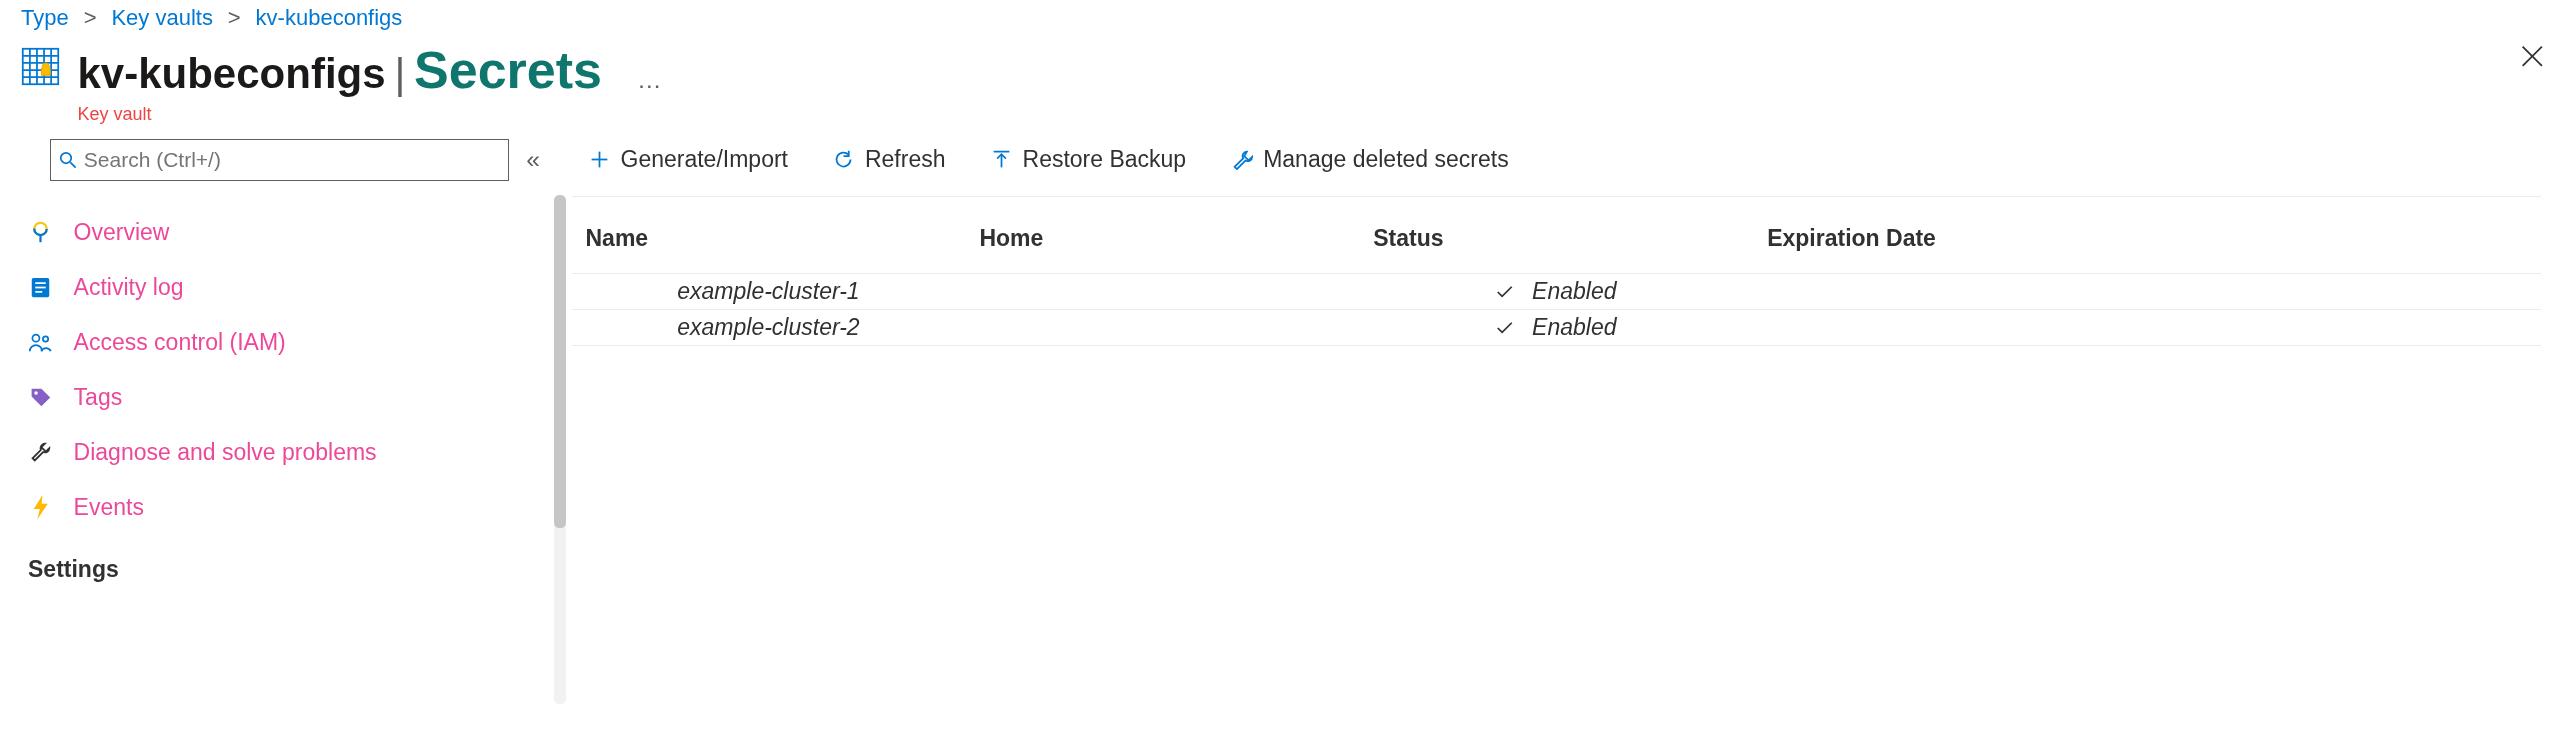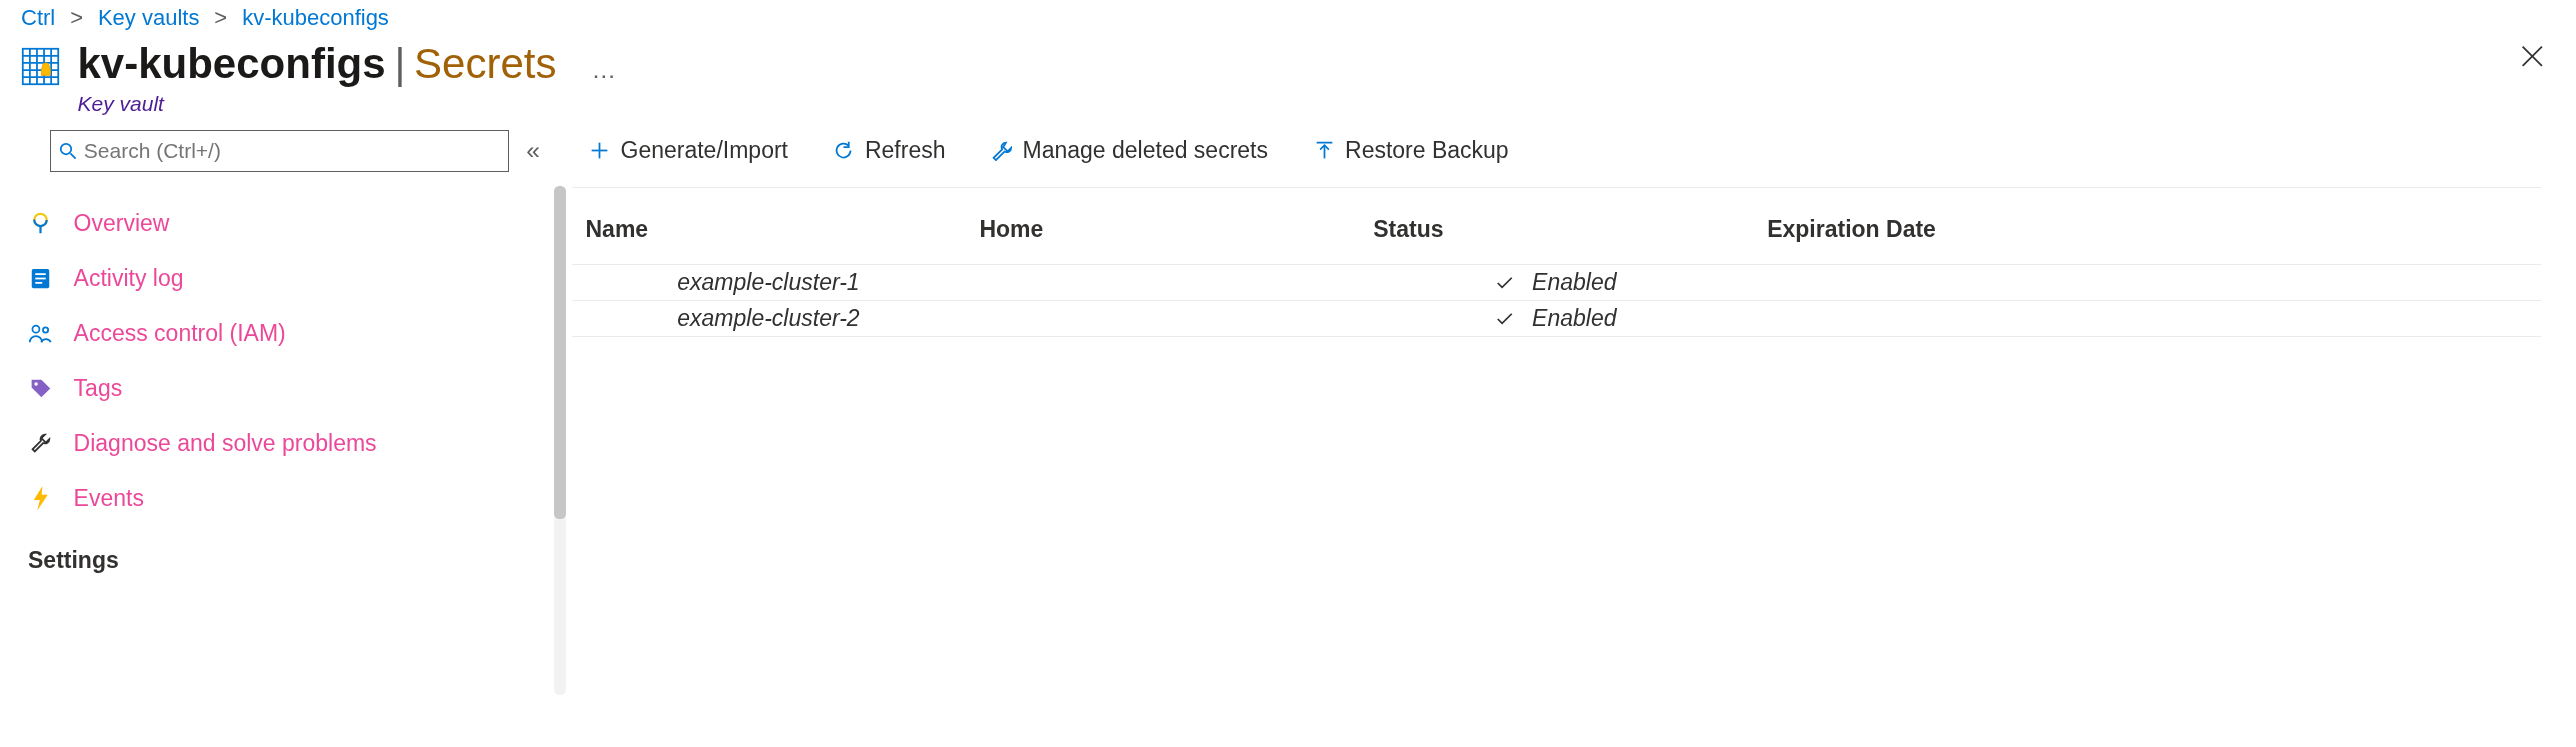--- a/index.html
+++ b/index.html
@@ -8,23 +8,23 @@
   .breadcrumb { padding: 5.3px 21px 8.8px 21px; font-size: 22px; color: #323130; }
   .breadcrumb a { color: #0078d4; text-decoration: none; }
   .breadcrumb .sep { margin: 0 8.8px; color: #605e5c; }
 
   .header-row { display: flex; align-items: flex-start; padding: 0 21px 7px 21px; }
   .kv-icon { width: 39px; height: 39px; margin-right: 17.5px; margin-top: 7px; flex-shrink:0; }
   .title-block { flex: 1; }
   .title-line { display: flex; align-items: baseline; gap: 0; }
   .title-bold { font-size: 42px; font-weight: 600; color: #1b1a19; }
   .title-sep { font-size: 42px; color: #605e5c; padding: 0 8.8px; }
-  .title-thin { font-size: 42px; font-weight: 400; color: #a16207; }
+  .title-thin { font-size: 52px; font-weight: 700; color: #0f766e; }
   .title-ell { font-size: 24.6px; color: #605e5c; margin-left: 35px; cursor: pointer; letter-spacing: 1.8px; }
-  .subtitle { font-size: 21px; color: #4c1d95; margin-top: 3.5px; font-style: italic; }
+  .subtitle { font-size: 18px; color: #ef4444; margin-top: 3.5px; }
   .close-x { margin-left: auto; font-size: 30px; color: #323130; cursor: pointer; padding: 3.5px 10.5px; }
 
   .body-row { display: flex; height: calc(100% - 140px); }
 
   .sidebar { width: 561px; padding: 7px 0 0 17.5px; position: relative; }
   .search-row { display: flex; align-items: center; padding-right: 21px; padding-left: 32px; }
   .search-box { flex: 1; display: flex; align-items: center; border: 0.9px solid #605e5c; height: 42px; padding: 0 8.8px; max-width: 491px; }
   .search-box .mag { color: #0078d4; margin-right: 7px; flex-shrink:0; }
   .search-box input { border: none; outline: none; font-size: 21px; color: #605e5c; width: 100%; background: transparent; }
   .collapse { margin-left: 17.5px; font-size: 24.6px; color: #605e5c; cursor: pointer; }
@@ -46,21 +46,21 @@
   th { text-align: left; font-weight: 600; font-size: 23px; padding: 21px 14px; border-bottom: 0.9px solid #edebe9; color:#323130; }
   td { text-align: center; font-size: 23px; padding: 4px 14px; border-bottom: 0.9px solid #edebe9; color:#323130;font-style:italic; }
   .check { margin-right: 12.3px; color:#323130; }
 
   svg { display:block; }
 </style>
 </head>
 <body>
 
 <div class="breadcrumb">
-  <a href="#">Ctrl</a>
+  <a href="#">Type</a>
   <span class="sep">&gt;</span>
   <a href="#">Key vaults</a>
   <span class="sep">&gt;</span>
   <a href="#">kv-kubeconfigs</a>
 </div>
 
 <div class="header-row">
   <span class="kv-icon">
     <svg width="39" height="39" viewBox="0 0 44 44">
       <rect x="2" y="2" width="40" height="40" fill="none" stroke="#0078d4" stroke-width="2"></rect>
@@ -191,34 +191,34 @@
           <svg width="21" height="21" viewBox="0 0 24 24">
               <path d="M20 12 a8 8 0 1 1 -2.3 -5.6" fill="none" stroke="#0078d4" stroke-width="2"></path>
               <path d="M18 2 L18 8 L12 8" fill="none" stroke="#0078d4" stroke-width="2"></path>
             </svg>
         </span>
         <span>Refresh</span>
       </div>
       <div class="tb-btn">
         <span class="tb-icon">
           <svg width="21" height="21" viewBox="0 0 24 24">
-              <path d="M17 3 a5 5 0 0 0 -4.2 7.6 L3 20.4 L5.6 23 L15.4 13.2 a5 5 0 0 0 7.6 -4.2 L19 13 L14 8 Z" fill="none" stroke="#0078d4" stroke-width="2"></path>
-            </svg>
-        </span>
-        <span>Manage deleted secrets</span>
-      </div>
-      <div class="tb-btn">
-        <span class="tb-icon">
-          <svg width="21" height="21" viewBox="0 0 24 24">
               <line x1="3" y1="3" x2="21" y2="3" stroke="#0078d4" stroke-width="2"></line>
               <line x1="12" y1="21" x2="12" y2="6" stroke="#0078d4" stroke-width="2"></line>
               <path d="M7 11 L12 6 L17 11" fill="none" stroke="#0078d4" stroke-width="2"></path>
             </svg>
         </span>
         <span>Restore Backup</span>
+      </div>
+      <div class="tb-btn">
+        <span class="tb-icon">
+          <svg width="21" height="21" viewBox="0 0 24 24">
+              <path d="M17 3 a5 5 0 0 0 -4.2 7.6 L3 20.4 L5.6 23 L15.4 13.2 a5 5 0 0 0 7.6 -4.2 L19 13 L14 8 Z" fill="none" stroke="#0078d4" stroke-width="2"></path>
+            </svg>
+        </span>
+        <span>Manage deleted secrets</span>
       </div>
     </div>
 
     <table>
       <colgroup>
           <col style="width:20%">
           <col style="width:20%">
           <col style="width:20%">
           <col style="width:40%">
         </colgroup>

